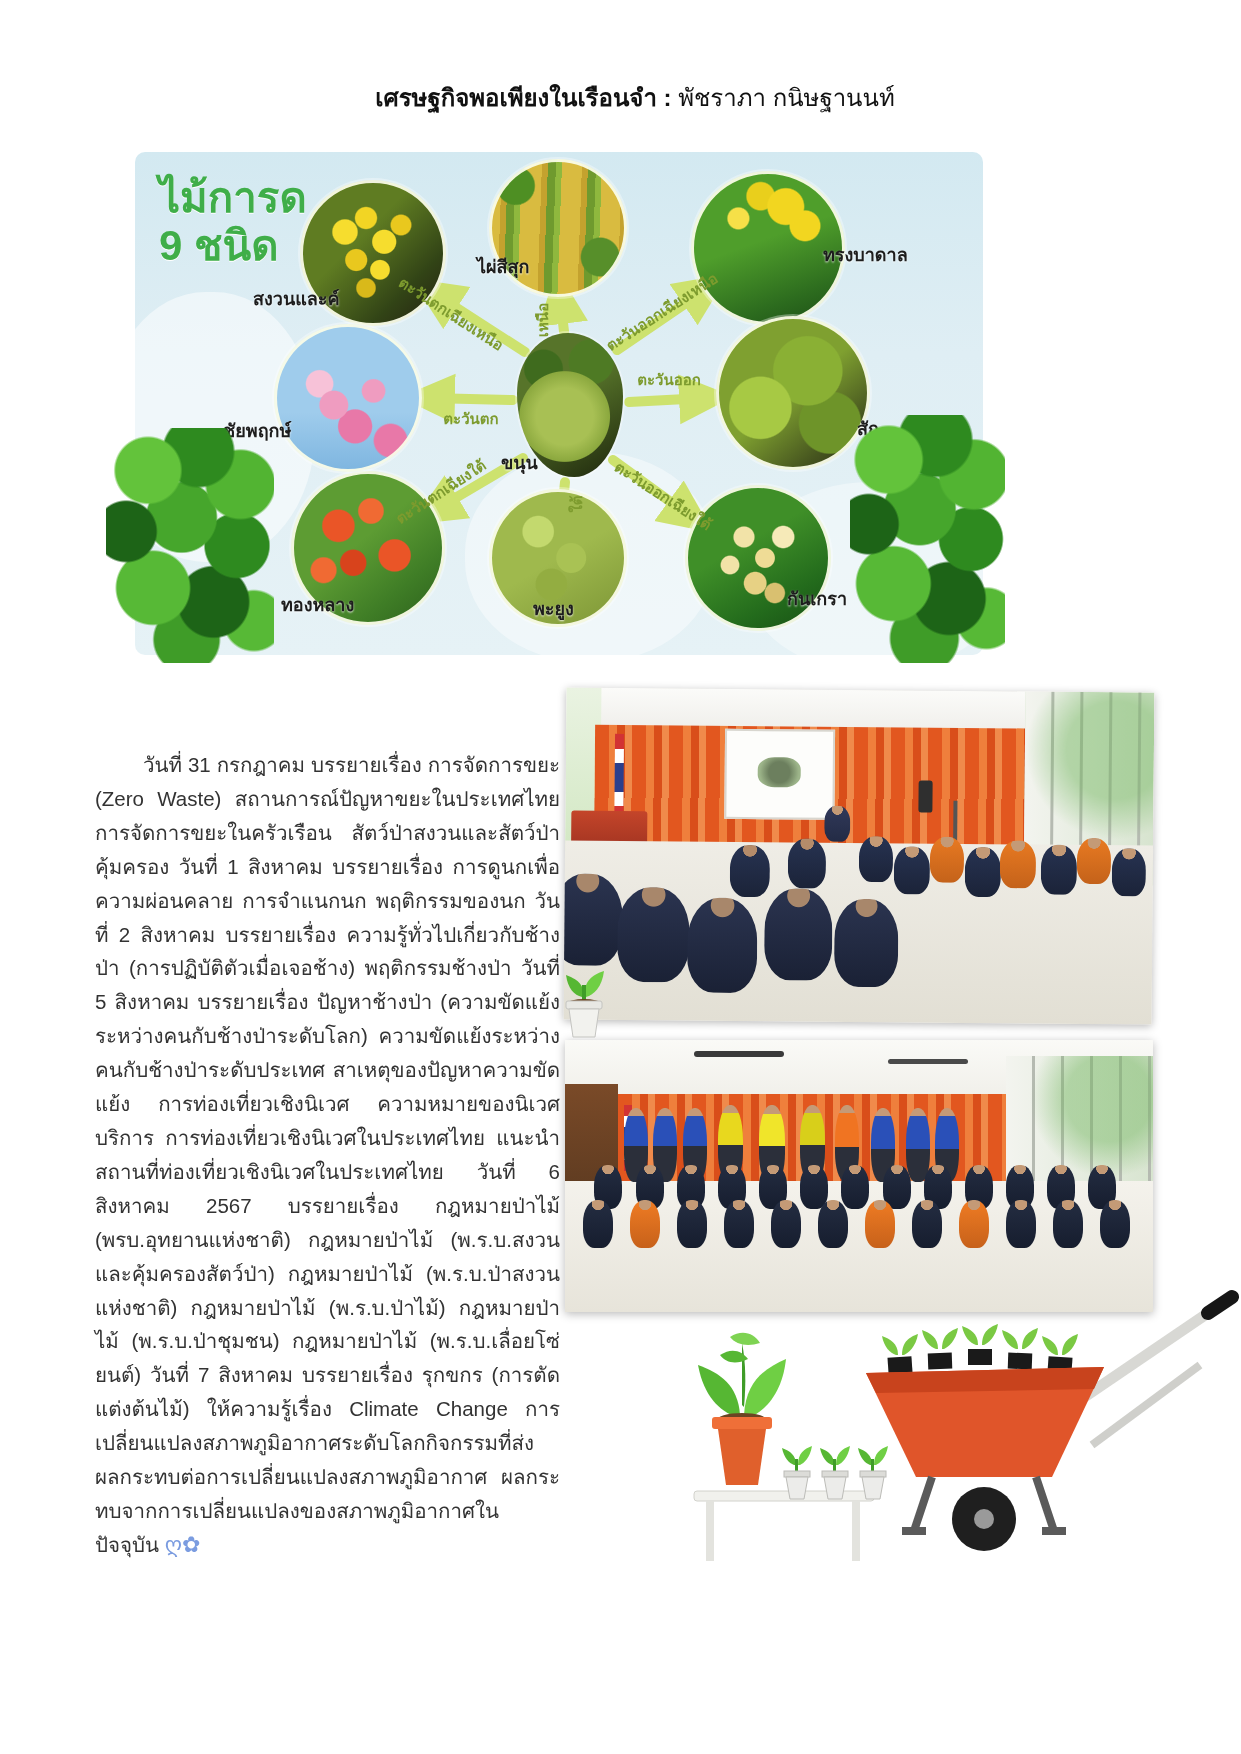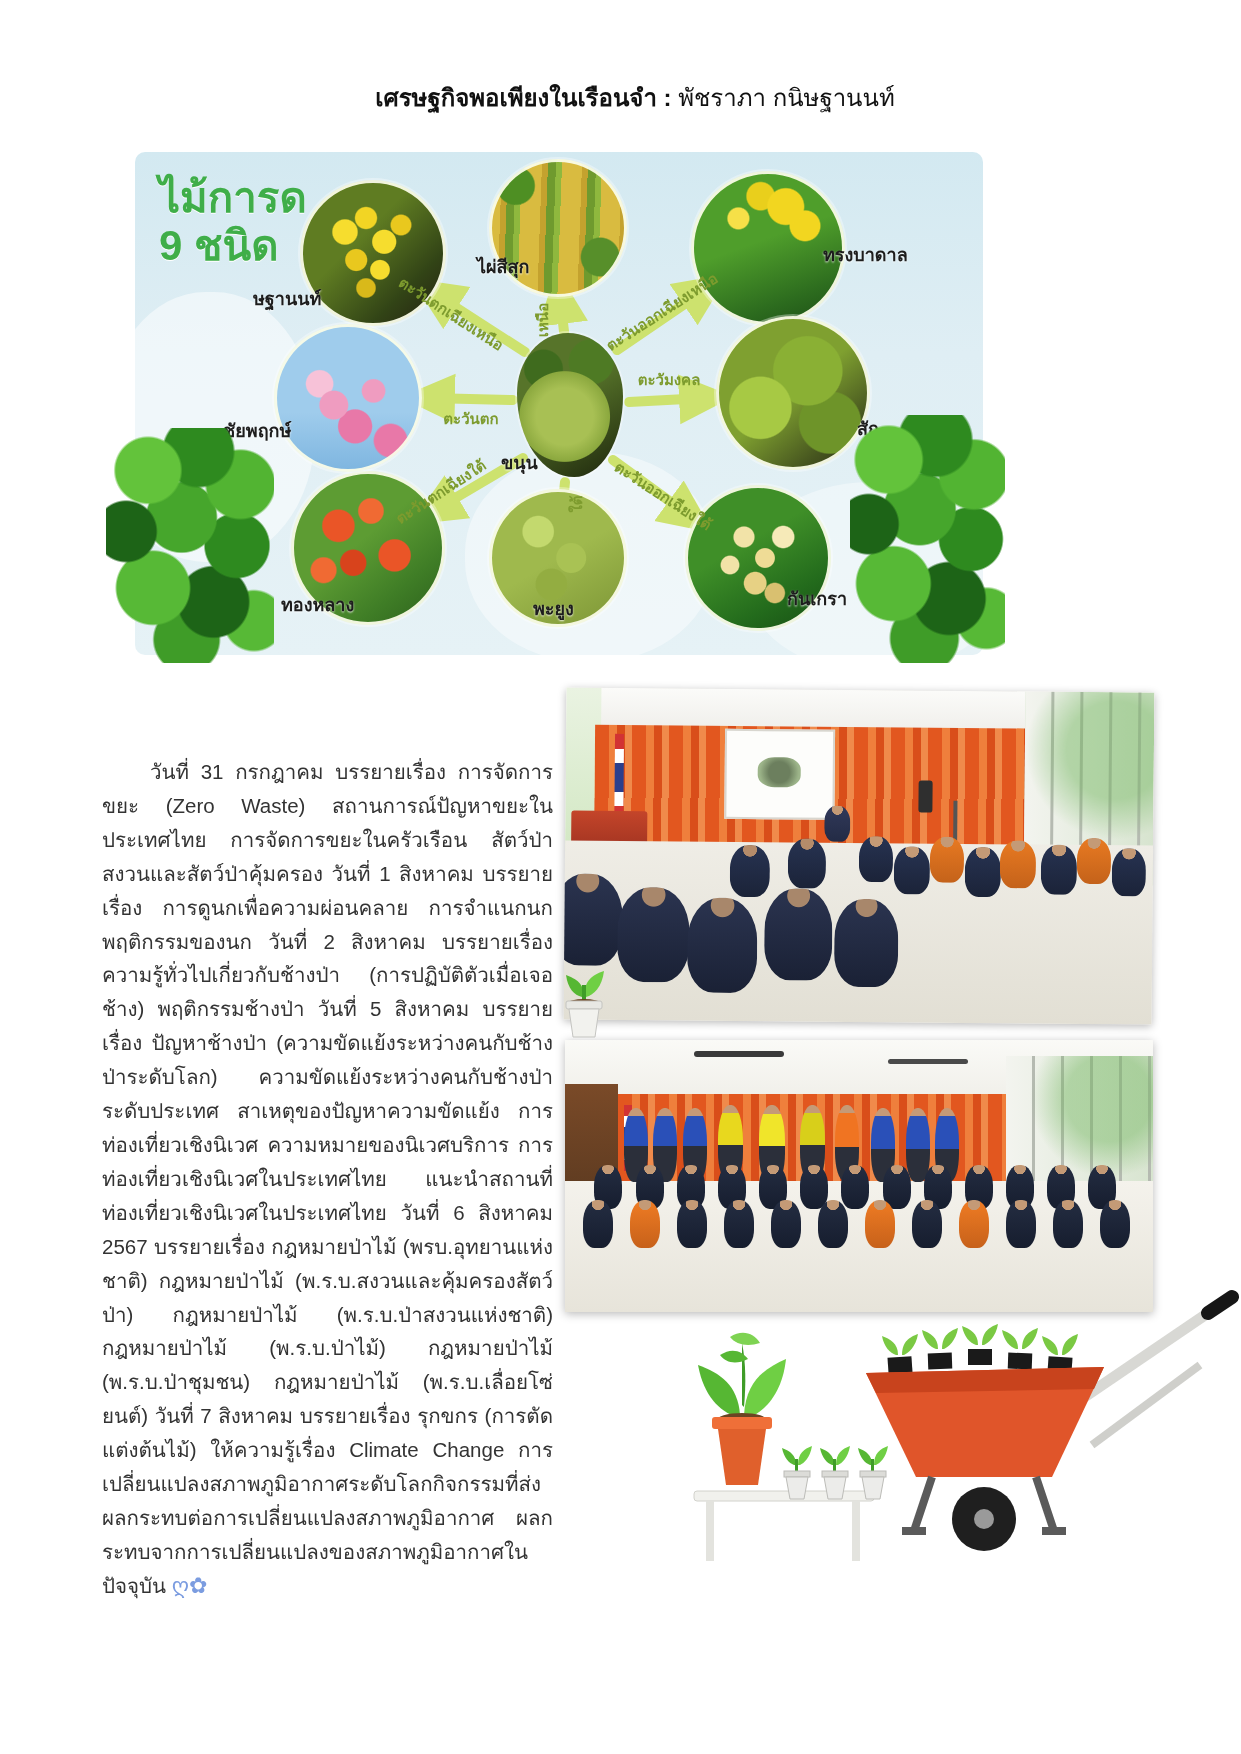--- a/index.html
+++ b/index.html
@@ -95,21 +95,21 @@
    radial-gradient(circle at 45% 38%,#46a62c 0 20%,transparent 21%),
    radial-gradient(circle at 78% 50%,#2e8a1f 0 18%,transparent 19%),
    radial-gradient(circle at 28% 68%,#57b936 0 18%,transparent 19%),
    radial-gradient(circle at 64% 74%,#1d6417 0 17%,transparent 18%),
    radial-gradient(circle at 48% 90%,#3f9c28 0 14%,transparent 15%),
    radial-gradient(circle at 88% 82%,#57b936 0 12%,transparent 13%);}
 
   
   .article{position:absolute;left:95px;top:748px;width:465px;font-size:20.5px;line-height:33.9px;
            color:#333;text-align:justify;}
-  .article p{margin:7px;text-indent:48px;}
+  .article p{margin:0;text-indent:48px;}
   .doodle{color:#7b9ce0;font-size:22px;}
 
   
   .photo{position:absolute;overflow:hidden;background:#f4f3ef;box-shadow:0 2px 9px rgba(0,0,0,.28);}
   .lay{position:absolute;}
   .fig{position:absolute;border-radius:46% 46% 38% 38%;}
   .curtain{background:repeating-linear-gradient(90deg,#e2571f 0 14px,#ef7f3c 14px 22px,#d94e1a 22px 30px,#f08a4b 30px 37px);}
   .winwall{background:
    radial-gradient(circle at 70% 30%,rgba(110,180,90,.45) 0 30%,transparent 55%),
    repeating-linear-gradient(90deg,transparent 0 26px,#b5bab1 26px 29px),
@@ -160,33 +160,33 @@
     <div class="pc c-ratchaphruek" style="left:165px;top:28px;width:140px;height:140px;"></div>
     <div class="pc c-bamboo" style="left:354px;top:7px;width:132px;height:132px;"></div>
     <div class="pc c-songbadan" style="left:556px;top:19px;width:148px;height:148px;"></div>
     <div class="pc c-teak" style="left:581px;top:164px;width:148px;height:148px;"></div>
     <div class="pc c-kankrao" style="left:550px;top:333px;width:140px;height:140px;"></div>
     <div class="pc c-phayung" style="left:354px;top:337px;width:132px;height:132px;"></div>
     <div class="pc c-thonglang" style="left:156px;top:319px;width:148px;height:148px;"></div>
     <div class="pc c-chaiyaphruek" style="left:139px;top:172px;width:142px;height:142px;"></div>
     <div class="pc c-jackfruit" style="left:382px;top:181px;width:106px;height:144px;"></div>
 
-    <div class="plabel" style="left:118px;top:132px;">ษฐานนท์</div>
+    <div class="plabel" style="left:118px;top:132px;">สงวนและค์</div>
     <div class="plabel" style="left:342px;top:100px;">ไผ่สีสุก</div>
     <div class="plabel" style="left:688px;top:88px;">ทรงบาดาล</div>
     <div class="plabel" style="left:722px;top:262px;">สัก</div>
     <div class="plabel" style="left:652px;top:432px;text-align:center;">กันเกรา</div>
     <div class="plabel" style="left:398px;top:442px;">พะยูง</div>
     <div class="plabel" style="left:146px;top:438px;">ทองหลาง</div>
     <div class="plabel" style="left:88px;top:264px;">ชัยพฤกษ์</div>
     <div class="plabel" style="left:366px;top:296px;">ขนุน</div>
 
     <div class="dir rv" style="left:408px;top:168px;">เหนือ</div>
     <div class="dir rne" style="left:527px;top:160px;">ตะวันออกเฉียงเหนือ</div>
-    <div class="dir" style="left:534px;top:228px;">ตะวัมงคล</div>
+    <div class="dir" style="left:534px;top:228px;">ตะวันออก</div>
     <div class="dir rse" style="left:528px;top:344px;">ตะวันออกเฉียงใต้</div>
     <div class="dir rv" style="left:442px;top:352px;">ใต้</div>
     <div class="dir rsw" style="left:306px;top:340px;">ตะวันตกเฉียงใต้</div>
     <div class="dir" style="left:336px;top:228px;margin-top:39px;">ตะวันตก</div>
     <div class="dir rnw" style="left:316px;top:162px;">ตะวันตกเฉียงเหนือ</div>
   </div>
 
   <div class="bush" style="left:106px;top:428px;width:168px;height:235px;"></div>
   <div class="bush" style="left:850px;top:415px;width:155px;height:248px;"></div>
 

